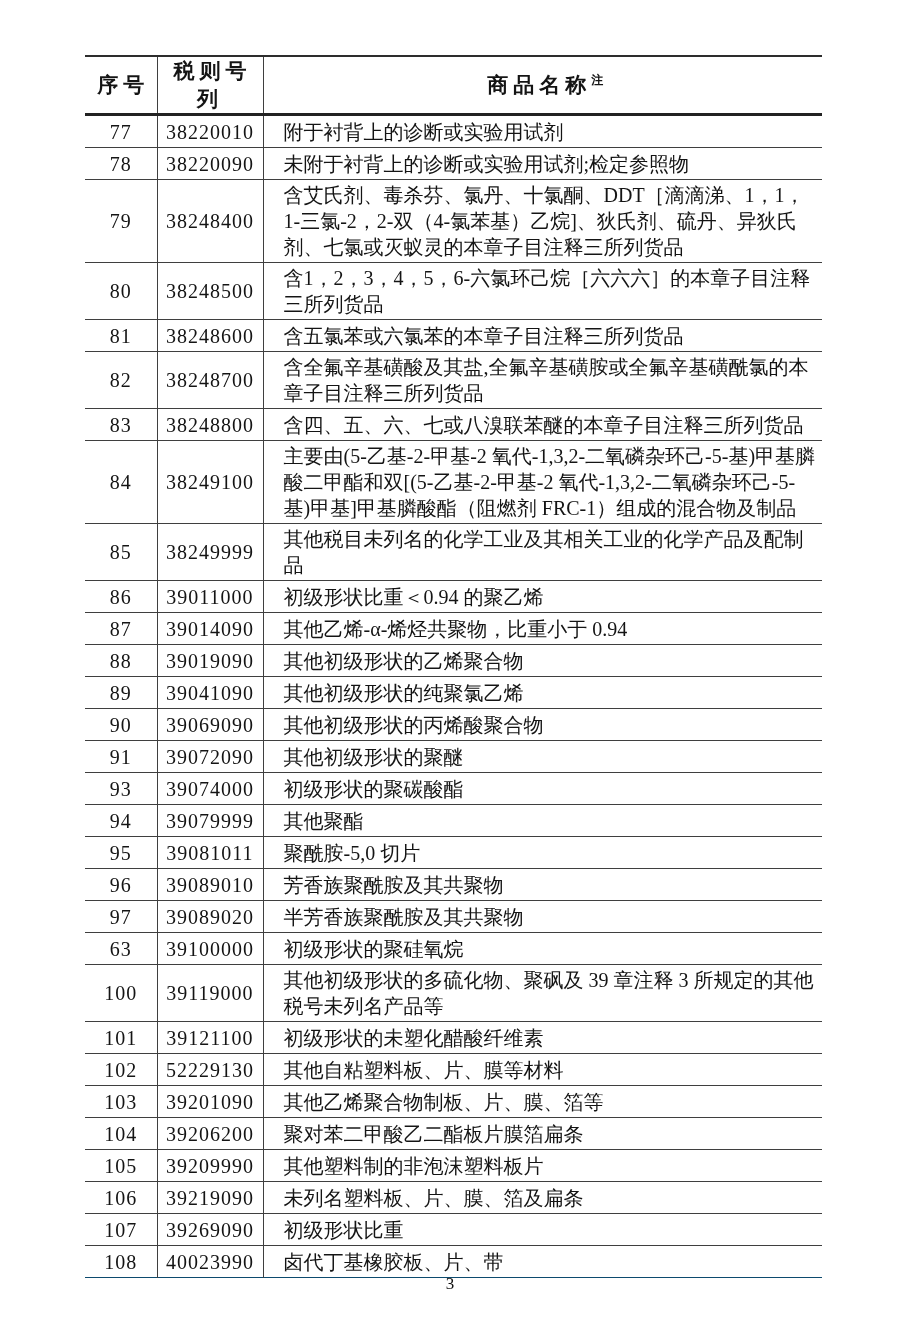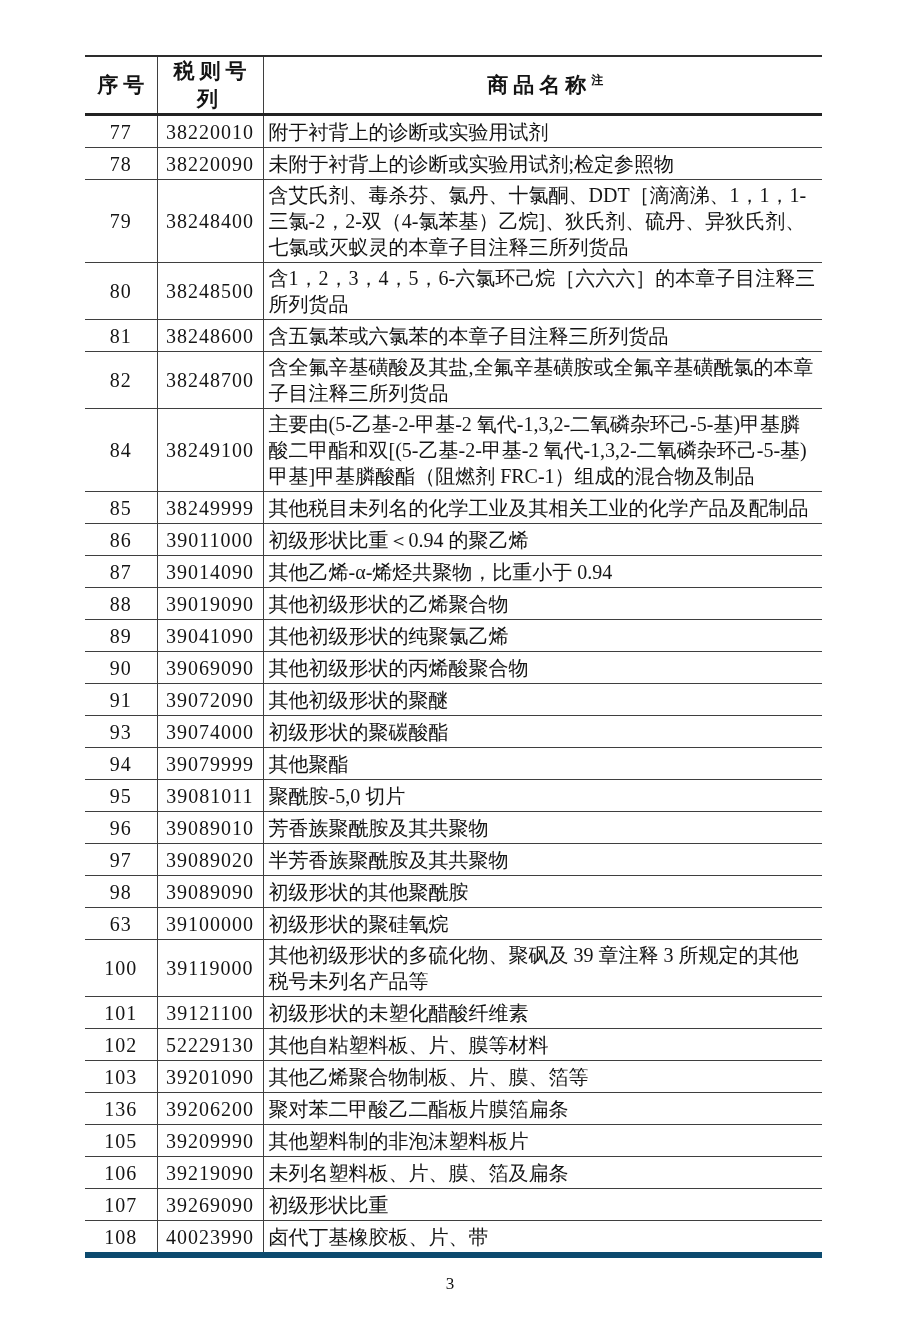--- a/index.html
+++ b/index.html
@@ -21,21 +21,21 @@
     overflow: hidden;
   }
   table.tariff-table {
     position: absolute;
     left: 85px;
     top: 55px;
     width: 737px;
     border-collapse: collapse;
     table-layout: fixed;
     border-top: 2px solid #2d2d2d;
-    border-bottom: 6px solid #0c4a6e;
+    border-bottom: 1px solid #0c4a6e;
   }
   thead th {
     height: 46px;
     border-bottom: 3px solid #222222;
     font-weight: bold;
     font-size: 21px;
     letter-spacing: 5px;
     text-indent: 5px;
     text-align: center;
     vertical-align: middle;
@@ -62,21 +62,21 @@
   td.cell-no {
     text-align: center;
     letter-spacing: 1px;
   }
   td.cell-code {
     text-align: center;
     letter-spacing: 1px;
   }
   td.cell-name {
     text-align: left;
-    padding: 2px 6px 2px 5px;
+    padding: 2px 6px 2px 20px;
   }
   .page-number {
     position: absolute;
     left: 0;
     top: 1274px;
     width: 900px;
     text-align: center;
     font-size: 17px;
     color: #111111;
   }
@@ -130,20 +130,25 @@
           <td class="cell-no">81</td>
           <td class="cell-code col-sep">38248600</td>
           <td class="cell-name col-sep">含五氯苯或六氯苯的本章子目注释三所列货品</td>
         </tr>
         <tr>
           <td class="cell-no">82</td>
           <td class="cell-code col-sep">38248700</td>
           <td class="cell-name col-sep">含全氟辛基磺酸及其盐,全氟辛基磺胺或全氟辛基磺酰氯的本章子目注释三所列货品</td>
         </tr>
         <tr>
+          <td class="cell-no">83</td>
+          <td class="cell-code col-sep">38248800</td>
+          <td class="cell-name col-sep">含四、五、六、七或八溴联苯醚的本章子目注释三所列货品</td>
+        </tr>
+        <tr>
           <td class="cell-no">84</td>
           <td class="cell-code col-sep">38249100</td>
           <td class="cell-name col-sep">主要由(5-乙基-2-甲基-2 氧代-1,3,2-二氧磷杂环己-5-基)甲基膦酸二甲酯和双[(5-乙基-2-甲基-2 氧代-1,3,2-二氧磷杂环己-5-基)甲基]甲基膦酸酯（阻燃剂 FRC-1）组成的混合物及制品</td>
         </tr>
         <tr>
           <td class="cell-no">85</td>
           <td class="cell-code col-sep">38249999</td>
           <td class="cell-name col-sep">其他税目未列名的化学工业及其相关工业的化学产品及配制品</td>
         </tr>
         <tr>
@@ -195,25 +200,20 @@
           <td class="cell-no">96</td>
           <td class="cell-code col-sep">39089010</td>
           <td class="cell-name col-sep">芳香族聚酰胺及其共聚物</td>
         </tr>
         <tr>
           <td class="cell-no">97</td>
           <td class="cell-code col-sep">39089020</td>
           <td class="cell-name col-sep">半芳香族聚酰胺及其共聚物</td>
         </tr>
         <tr>
-          <td class="cell-no">98</td>
-          <td class="cell-code col-sep">39089090</td>
-          <td class="cell-name col-sep">初级形状的其他聚酰胺</td>
-        </tr>
-        <tr>
           <td class="cell-no">63</td>
           <td class="cell-code col-sep">39100000</td>
           <td class="cell-name col-sep">初级形状的聚硅氧烷</td>
         </tr>
         <tr>
           <td class="cell-no">100</td>
           <td class="cell-code col-sep">39119000</td>
           <td class="cell-name col-sep">其他初级形状的多硫化物、聚砜及 39 章注释 3 所规定的其他税号未列名产品等</td>
         </tr>
         <tr>
@@ -225,21 +225,21 @@
           <td class="cell-no">102</td>
           <td class="cell-code col-sep">52229130</td>
           <td class="cell-name col-sep">其他自粘塑料板、片、膜等材料</td>
         </tr>
         <tr>
           <td class="cell-no">103</td>
           <td class="cell-code col-sep">39201090</td>
           <td class="cell-name col-sep">其他乙烯聚合物制板、片、膜、箔等</td>
         </tr>
         <tr>
-          <td class="cell-no">136</td>
+          <td class="cell-no">104</td>
           <td class="cell-code col-sep">39206200</td>
           <td class="cell-name col-sep">聚对苯二甲酸乙二酯板片膜箔扁条</td>
         </tr>
         <tr>
           <td class="cell-no">105</td>
           <td class="cell-code col-sep">39209990</td>
           <td class="cell-name col-sep">其他塑料制的非泡沫塑料板片</td>
         </tr>
         <tr>
           <td class="cell-no">106</td>

